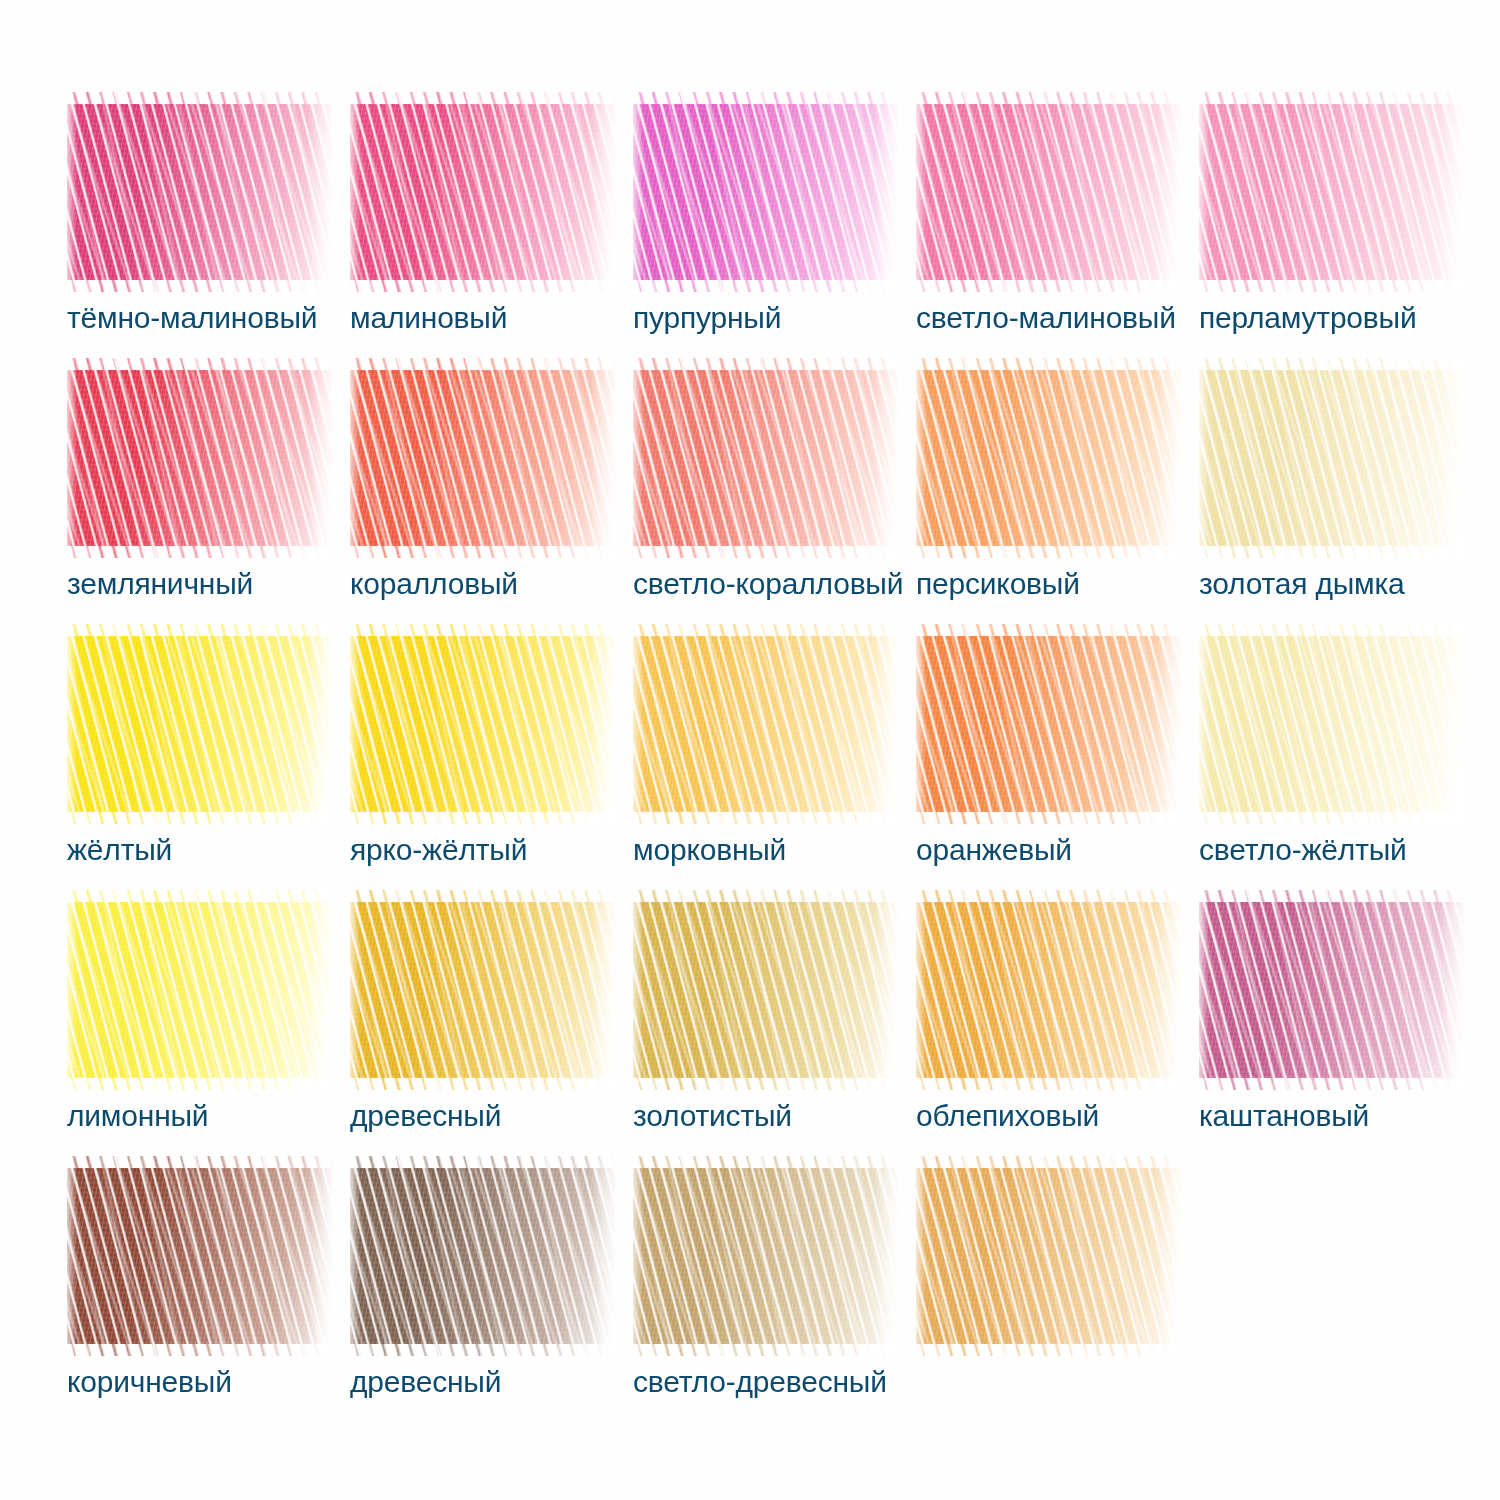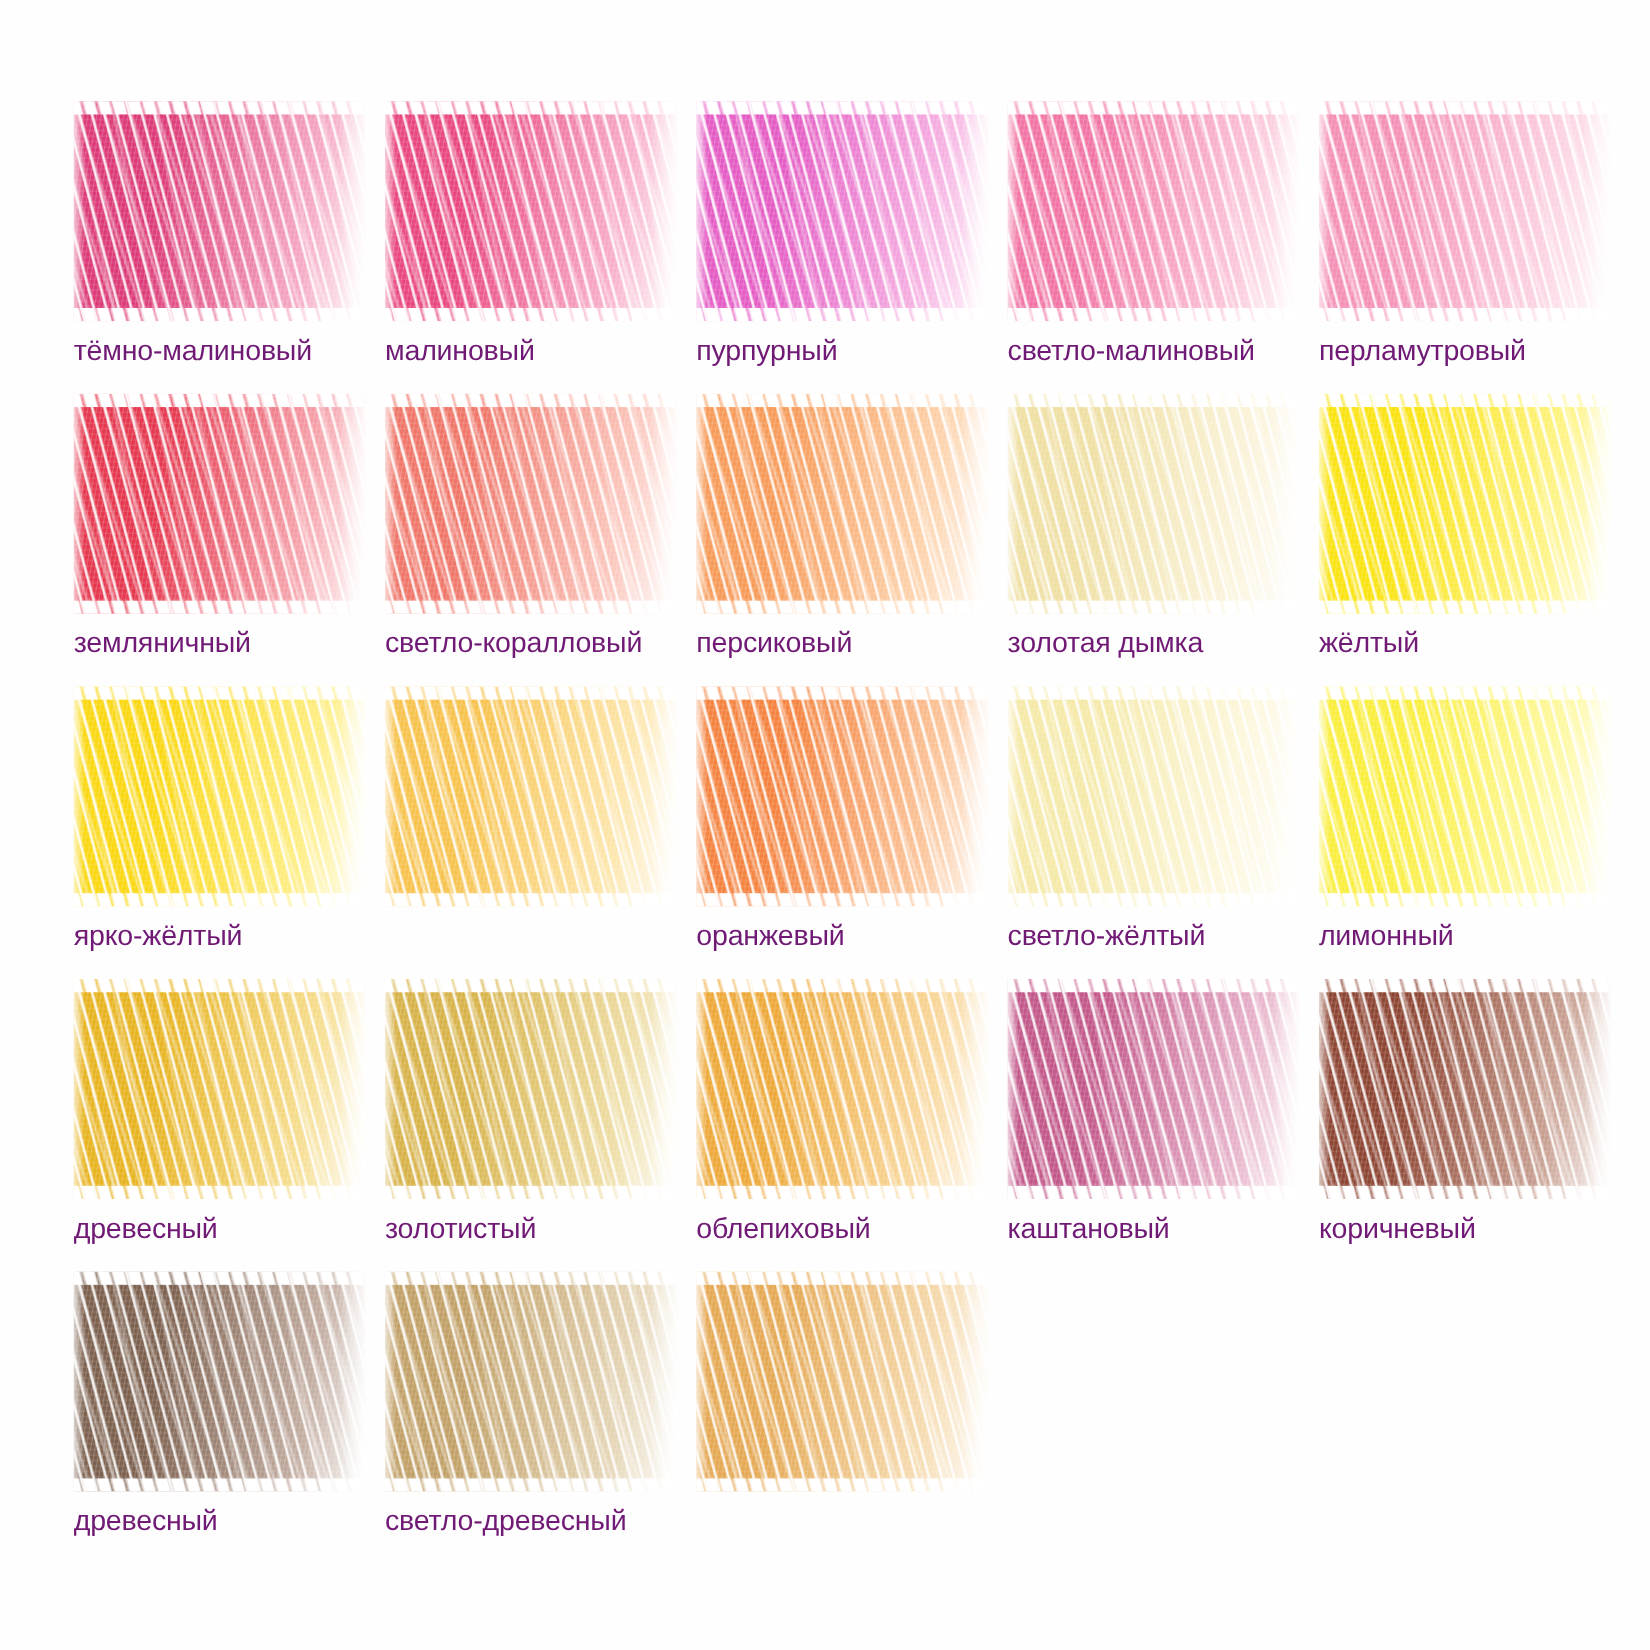--- a/index.html
+++ b/index.html
@@ -96,23 +96,23 @@
     background:linear-gradient(90deg,rgba(255,255,255,.85),rgba(255,255,255,0));
   }
   .swatch .edge-r{
     position:absolute;right:-2px;top:0;bottom:0;width:26px;
     background:linear-gradient(270deg,rgba(255,255,255,.92),rgba(255,255,255,0));
   }
   .label{
     position:absolute;
     left:0; top:206px;
     width:100%;
-    font-size:26px;
+    font-size:30px;
     line-height:40px;
-    color:#701a75;
+    color:#0c4a6e;
     white-space:nowrap;
     letter-spacing:-0.2px;
   }
 </style>
 </head>
 <body>
 
 <div id="sheet">
   <div class="grid" id="grid">
       <div class="cell">
@@ -182,20 +182,32 @@
           <div class="grain"></div>
           <div class="edge-t"></div>
           <div class="edge-b"></div>
           <div class="edge-l"></div>
           <div class="edge-r"></div>
         </div>
         <div class="label">земляничный</div>
       </div>
       <div class="cell">
         <div class="swatch">
+          <div class="base" style="background: linear-gradient(100deg, rgb(239, 90, 65) 0%, rgb(239, 90, 65) 30%, rgb(250, 180, 162) 78%, rgb(255, 255, 255) 100%);"></div>
+          <div class="hatch"></div>
+          <div class="grain"></div>
+          <div class="edge-t"></div>
+          <div class="edge-b"></div>
+          <div class="edge-l"></div>
+          <div class="edge-r"></div>
+        </div>
+        <div class="label">коралловый</div>
+      </div>
+      <div class="cell">
+        <div class="swatch">
           <div class="base" style="background: linear-gradient(100deg, rgb(239, 117, 104) 0%, rgb(239, 117, 104) 30%, rgb(251, 198, 188) 78%, rgb(255, 255, 255) 100%);"></div>
           <div class="hatch"></div>
           <div class="grain"></div>
           <div class="edge-t"></div>
           <div class="edge-b"></div>
           <div class="edge-l"></div>
           <div class="edge-r"></div>
         </div>
         <div class="label">светло-коралловый</div>
       </div>
@@ -250,20 +262,21 @@
       <div class="cell">
         <div class="swatch">
           <div class="base" style="background: linear-gradient(100deg, rgb(247, 194, 76) 0%, rgb(247, 194, 76) 30%, rgb(253, 230, 172) 78%, rgb(255, 255, 255) 100%);"></div>
           <div class="hatch"></div>
           <div class="grain"></div>
           <div class="edge-t"></div>
           <div class="edge-b"></div>
           <div class="edge-l"></div>
           <div class="edge-r"></div>
         </div>
+        <div class="label">морковный</div>
       </div>
       <div class="cell">
         <div class="swatch">
           <div class="base" style="background: linear-gradient(100deg, rgb(244, 130, 62) 0%, rgb(244, 130, 62) 30%, rgb(251, 197, 154) 78%, rgb(255, 255, 255) 100%);"></div>
           <div class="hatch"></div>
           <div class="grain"></div>
           <div class="edge-t"></div>
           <div class="edge-b"></div>
           <div class="edge-l"></div>
           <div class="edge-r"></div>

